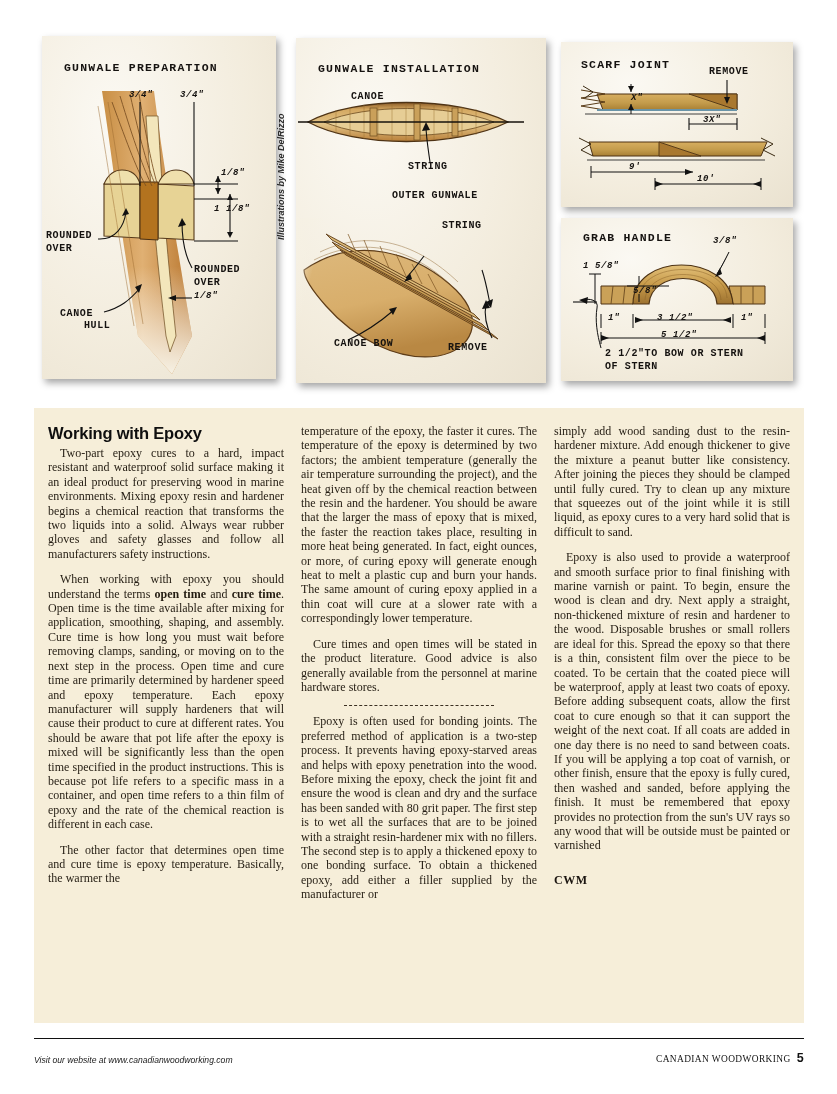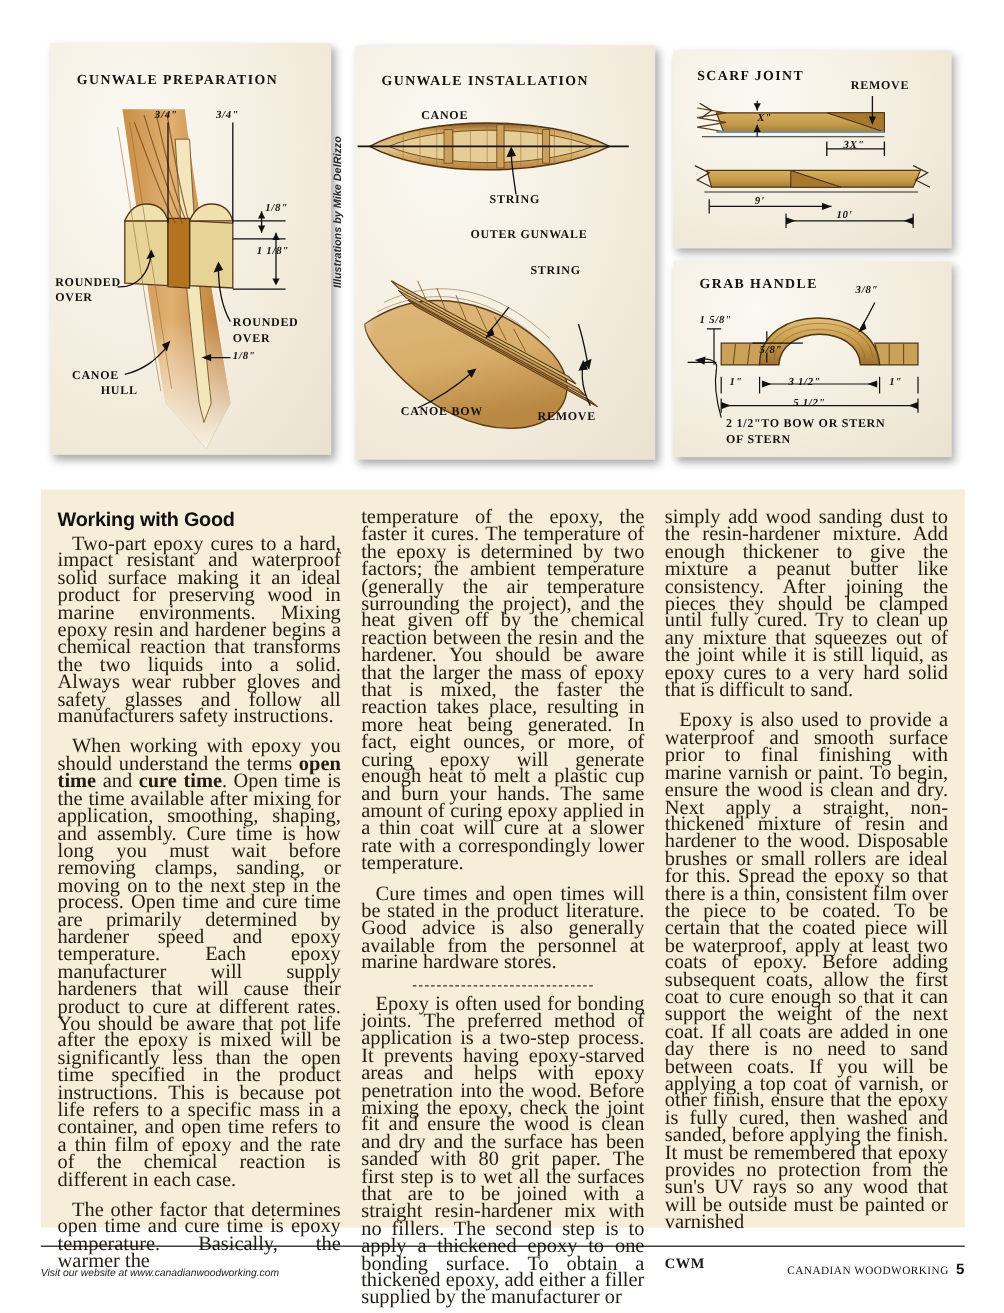--- a/index.html
+++ b/index.html
@@ -26,21 +26,21 @@
     content:"";position:absolute;inset:0;
     background:radial-gradient(ellipse at 30% 25%, rgba(255,255,255,.55), rgba(233,222,200,.25) 60%, rgba(205,190,160,.30) 100%);
     pointer-events:none;
   }
   #panel-gunwale-prep{left:42px;top:36px;width:234px;height:343px;}
   #panel-gunwale-install{left:296px;top:38px;width:250px;height:345px;}
   #panel-scarf{left:561px;top:42px;width:232px;height:165px;}
   #panel-grab{left:561px;top:218px;width:232px;height:163px;}
 
   .hand{
-    font-family:Liberation Serif, serif;
+    font-family:Liberation Mono, monospace;
     font-weight:700;
     letter-spacing:.6px;
     color:#151210;
     position:absolute;
     white-space:nowrap;
     z-index:5;
   }
   .hand.t{font-size:11.5px;letter-spacing:1.2px;}
   .hand.s{font-size:10px;}
   .hand.d{font-size:9px;font-style:italic;}
@@ -65,21 +65,21 @@
     display:flex;gap:17px;
   }
   .col{width:236px;}
   .headline{
     font-family:"Liberation Sans", sans-serif;
     font-weight:bold;font-size:16.5px;color:#0f0f0f;
     margin:0 0 3px 0;letter-spacing:-.2px;
   }
   p.body{
     margin:0 0 11px 0;
-    font-size:17px;line-height:14.4px;
+    font-size:12px;line-height:14.4px;
     text-align:justify;text-indent:12px;
     color:#231c12;
     hyphens:auto;
   }
   p.body.noind{text-indent:0;}
   p.body b{font-weight:bold;}
   .dashrule{
     width:150px;margin:2px auto 8px auto;
     border-top:1px dashed #3b3022;height:0;
   }
@@ -399,21 +399,21 @@
     <span class="hand d" style="left:100px;top:112px;">5 1/2"</span>
     <span class="hand s" style="left:44px;top:130px;">2 1/2"TO BOW OR STERN</span>
     <span class="hand s" style="left:44px;top:143px;">OF STERN</span>
   </div>
 </div>
 
 <div class="article">
   <div class="cols">
 
     <div class="col">
-      <h1 class="headline">Working with Good</h1>
+      <h1 class="headline">Working with Epoxy</h1>
       <p class="body">Two-part epoxy cures to a hard, impact resistant and waterproof solid surface making it an ideal product for preserving wood in marine environments. Mixing epoxy resin and hardener begins a chemical reaction that transforms the two liquids into a solid. Always wear rubber gloves and safety glasses and follow all manufacturers safety instructions.</p>
       <p class="body" id="c1p2">When working with epoxy you should understand the terms <b>open time</b> and <b>cure time</b>. Open time is the time available after mixing for application, smoothing, shaping, and assembly. Cure time is how long you must wait before removing clamps, sanding, or moving on to the next step in the process. Open time and cure time are primarily determined by hardener speed and epoxy temperature. Each epoxy manufacturer will supply hardeners that will cause their product to cure at different rates. You should be aware that pot life after the epoxy is mixed will be significantly less than the open time specified in the product instructions. This is because pot life refers to a specific mass in a container, and open time refers to a thin film of epoxy and the rate of the chemical reaction is different in each case.</p>
       <p class="body">The other factor that determines open time and cure time is epoxy temperature. Basically, the warmer the</p>
     </div>
 
     <div class="col">
       <p class="body noind">temperature of the epoxy, the faster it cures. The temperature of the epoxy is determined by two factors; the ambient temperature (generally the air temperature surrounding the project), and the heat given off by the chemical reaction between the resin and the hardener. You should be aware that the larger the mass of epoxy that is mixed, the faster the reaction takes place, resulting in more heat being generated. In fact, eight ounces, or more, of curing epoxy will generate enough heat to melt a plastic cup and burn your hands. The same amount of curing epoxy applied in a thin coat will cure at a slower rate with a correspondingly lower temperature.</p>
       <p class="body">Cure times and open times will be stated in the product literature. Good advice is also generally available from the personnel at marine hardware stores.</p>
       <div class="dashrule"></div>
       <p class="body">Epoxy is often used for bonding joints. The preferred method of application is a two-step process. It prevents having epoxy-starved areas and helps with epoxy penetration into the wood. Before mixing the epoxy, check the joint fit and ensure the wood is clean and dry and the surface has been sanded with 80 grit paper. The first step is to wet all the surfaces that are to be joined with a straight resin-hardener mix with no fillers. The second step is to apply a thickened epoxy to one bonding surface. To obtain a thickened epoxy, add either a filler supplied by the manufacturer or</p>

